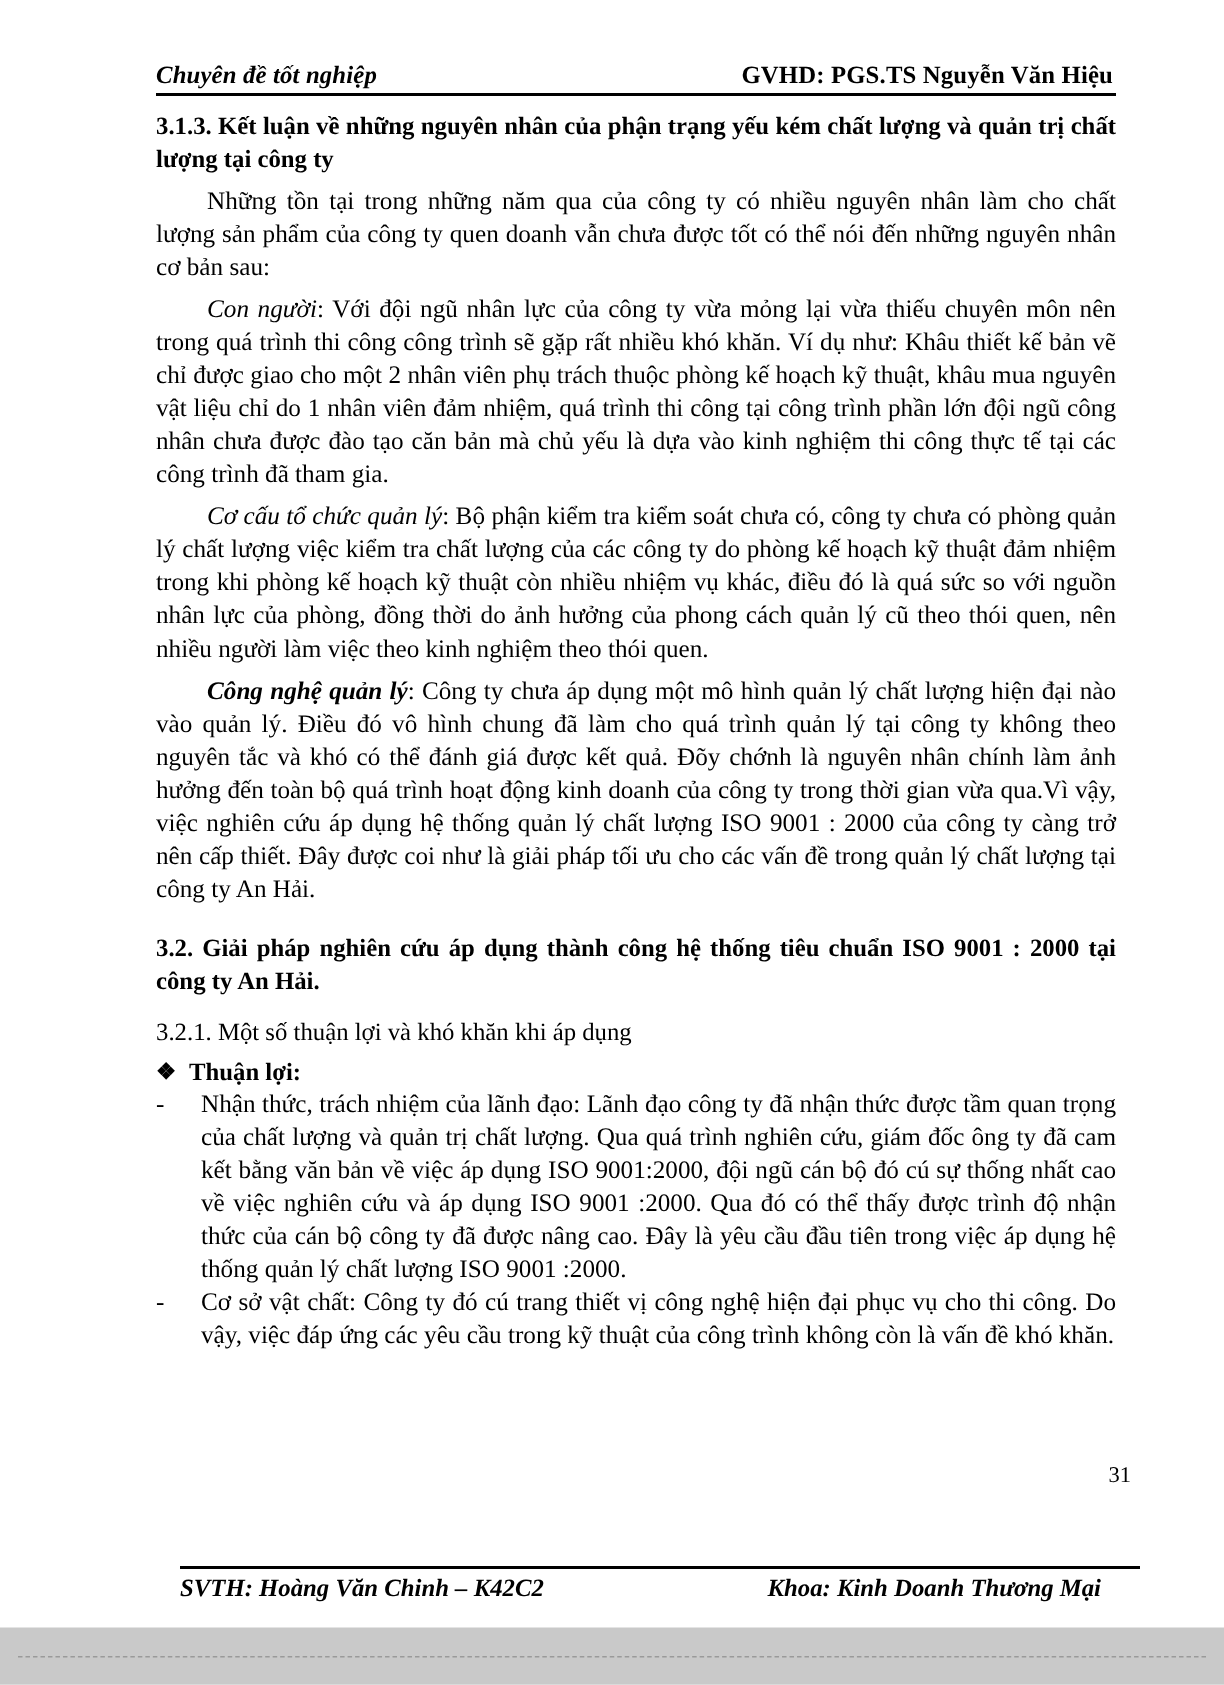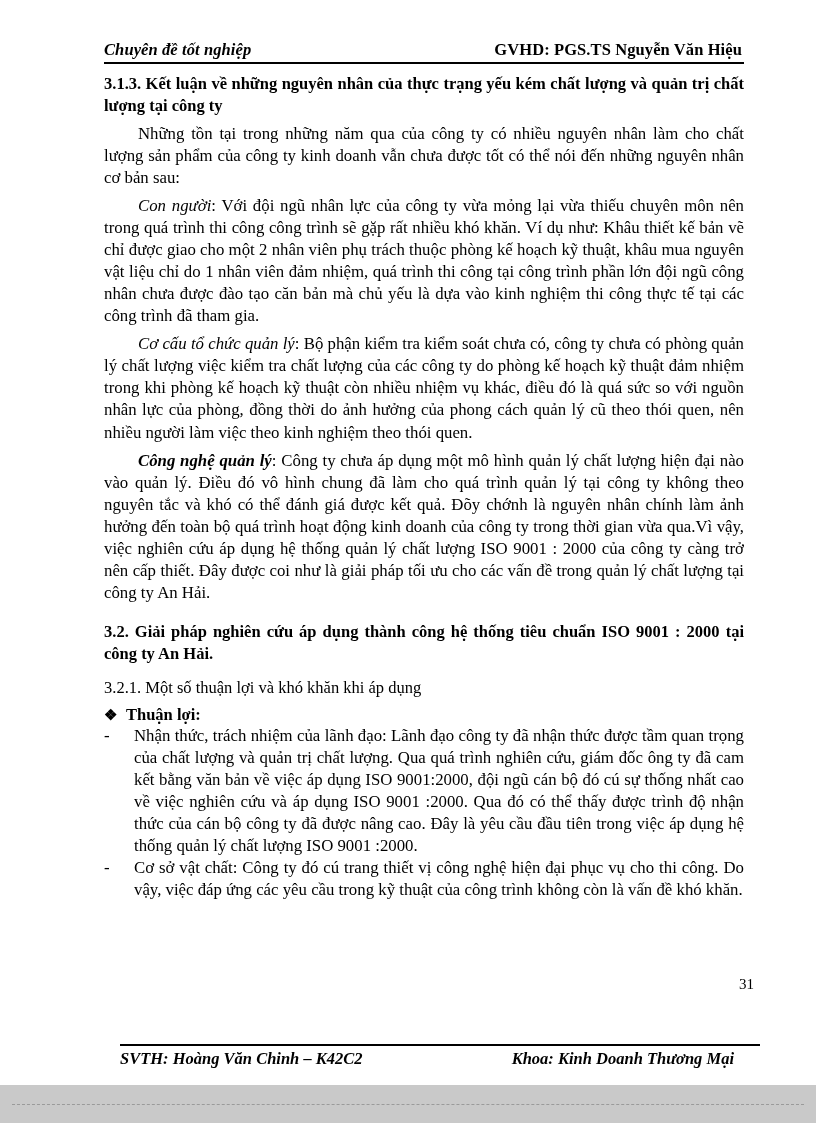--- a/index.html
+++ b/index.html
@@ -173,23 +173,23 @@
   <div class="sheet"></div>
 
   <div class="content">
 
     <div class="doc-header">
       <span class="left">Chuyên đề tốt nghiệp</span>
       <span class="right">GVHD: PGS.TS Nguyễn Văn Hiệu</span>
     </div>
     <div class="rule-top"></div>
 
-    <h2 class="section">3.1.3. Kết luận về những nguyên nhân của thực trạng yếu kém chất lượng và quản trị chất lượng tại công ty</h2>
-
-    <p class="indent">Những tồn tại trong những năm qua của công ty có nhiều nguyên nhân làm cho chất lượng sản phẩm của công ty kinh doanh vẫn chưa được tốt có thể nói đến những nguyên nhân cơ bản sau:</p>
+    <h2 class="section">3.1.3. Kết luận về những nguyên nhân của phận trạng yếu kém chất lượng và quản trị chất lượng tại công ty</h2>
+
+    <p class="indent">Những tồn tại trong những năm qua của công ty có nhiều nguyên nhân làm cho chất lượng sản phẩm của công ty quen doanh vẫn chưa được tốt có thể nói đến những nguyên nhân cơ bản sau:</p>
 
     <div class="gap-sm"></div>
 
     <p class="indent"><span class="it">Con người</span><span>: Với đội ngũ nhân lực của công ty vừa mỏng lại vừa thiếu chuyên môn nên trong quá trình thi công công trình sẽ gặp rất nhiều khó khăn. Ví dụ như: Khâu thiết kế bản vẽ chỉ được giao cho một 2 nhân viên phụ trách thuộc phòng kế hoạch kỹ thuật, khâu mua nguyên vật liệu chỉ do 1 nhân viên đảm nhiệm, quá trình thi công tại công trình phần lớn đội ngũ công nhân chưa được đào tạo căn bản mà chủ yếu là dựa vào kinh nghiệm thi công thực tế tại các công trình đã tham gia.</span></p>
 
     <div class="gap-sm"></div>
 
     <p class="indent"><span class="it">Cơ cấu tổ chức quản lý</span><span>: Bộ phận kiểm tra kiểm soát chưa có, công ty chưa có phòng quản lý chất lượng việc kiểm tra chất lượng của các công ty do phòng kế hoạch kỹ thuật đảm nhiệm trong khi phòng kế hoạch kỹ thuật còn nhiều nhiệm vụ khác, điều đó là quá sức so với nguồn nhân lực của phòng, đồng thời do ảnh hưởng của phong cách quản lý cũ theo thói quen, nên nhiều người làm việc theo kinh nghiệm theo thói quen.</span></p>
 
     <div class="gap-sm"></div>

